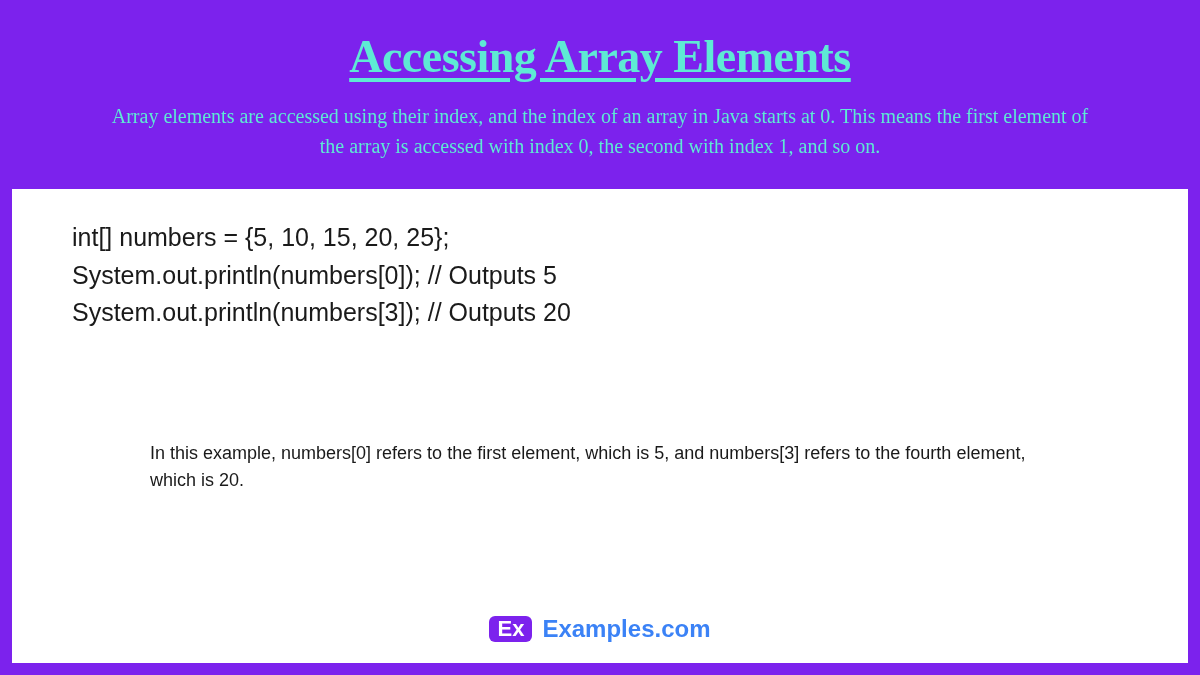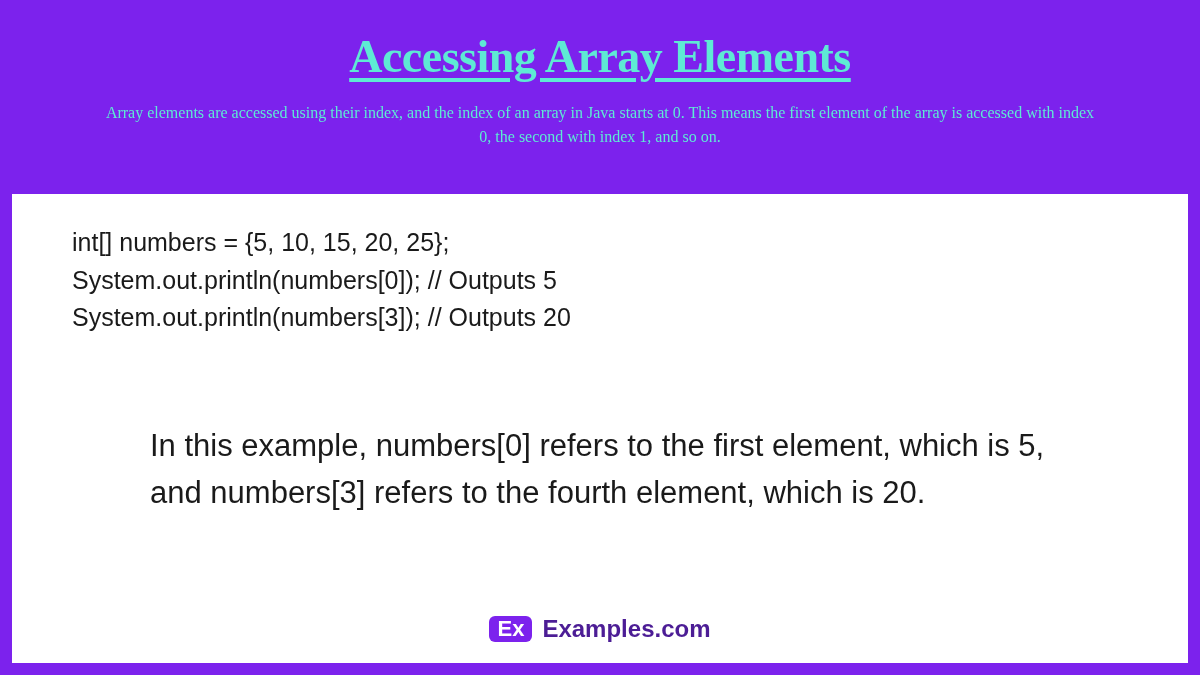--- a/index.html
+++ b/index.html
@@ -30,25 +30,25 @@
     }
     .title {
       font-size: 46px;
       font-weight: 800;
       text-decoration: underline;
       text-underline-offset: 6px;
       margin-bottom: 18px;
       letter-spacing: -0.5px;
     }
     .description {
-      font-size: 16px;
+      font-size: 20px;
       line-height: 1.5;
       font-weight: 400;
       max-width: 1000px;
-      margin: 17px auto;
+      margin: 0 auto;
       text-align: center;
     }
     .content {
       flex: 1;
       background: #ffffff;
       color: #1a1a1a;
       text-align: left;
       padding: 30px 60px 20px 60px;
       display: flex;
       flex-direction: column;
@@ -56,21 +56,21 @@
     }
     .code-block {
       font-size: 25px;
       line-height: 1.5;
       font-weight: 400;
     }
     .code-line {
       display: block;
     }
     .explanation {
-      font-size: 31px;
+      font-size: 18px;
       line-height: 1.5;
       max-width: 900px;
       margin: 11px auto;
     }
     .footer {
       display: flex;
       align-items: center;
       justify-content: center;
       gap: 10px;
       margin-top: 12px;
@@ -80,21 +80,21 @@
       color: #ffffff;
       font-weight: 700;
       font-size: 22px;
       padding: 2px 8px;
       border-radius: 6px;
       line-height: 1;
     }
     .logo-text {
       font-size: 24px;
       font-weight: 700;
-      color: #4c1d95;
+      color: #3b82f6;
     }
   </style>
 </head>
 <body>
 
 <div class="container">
   <div class="header">
     <h1 class="title">Accessing Array Elements</h1>
     <p class="description">Array elements are accessed using their index, and the index of an array in Java starts at 0. This means the first element of the array is accessed with index 0, the second with index 1, and so on.</p>
   </div>

